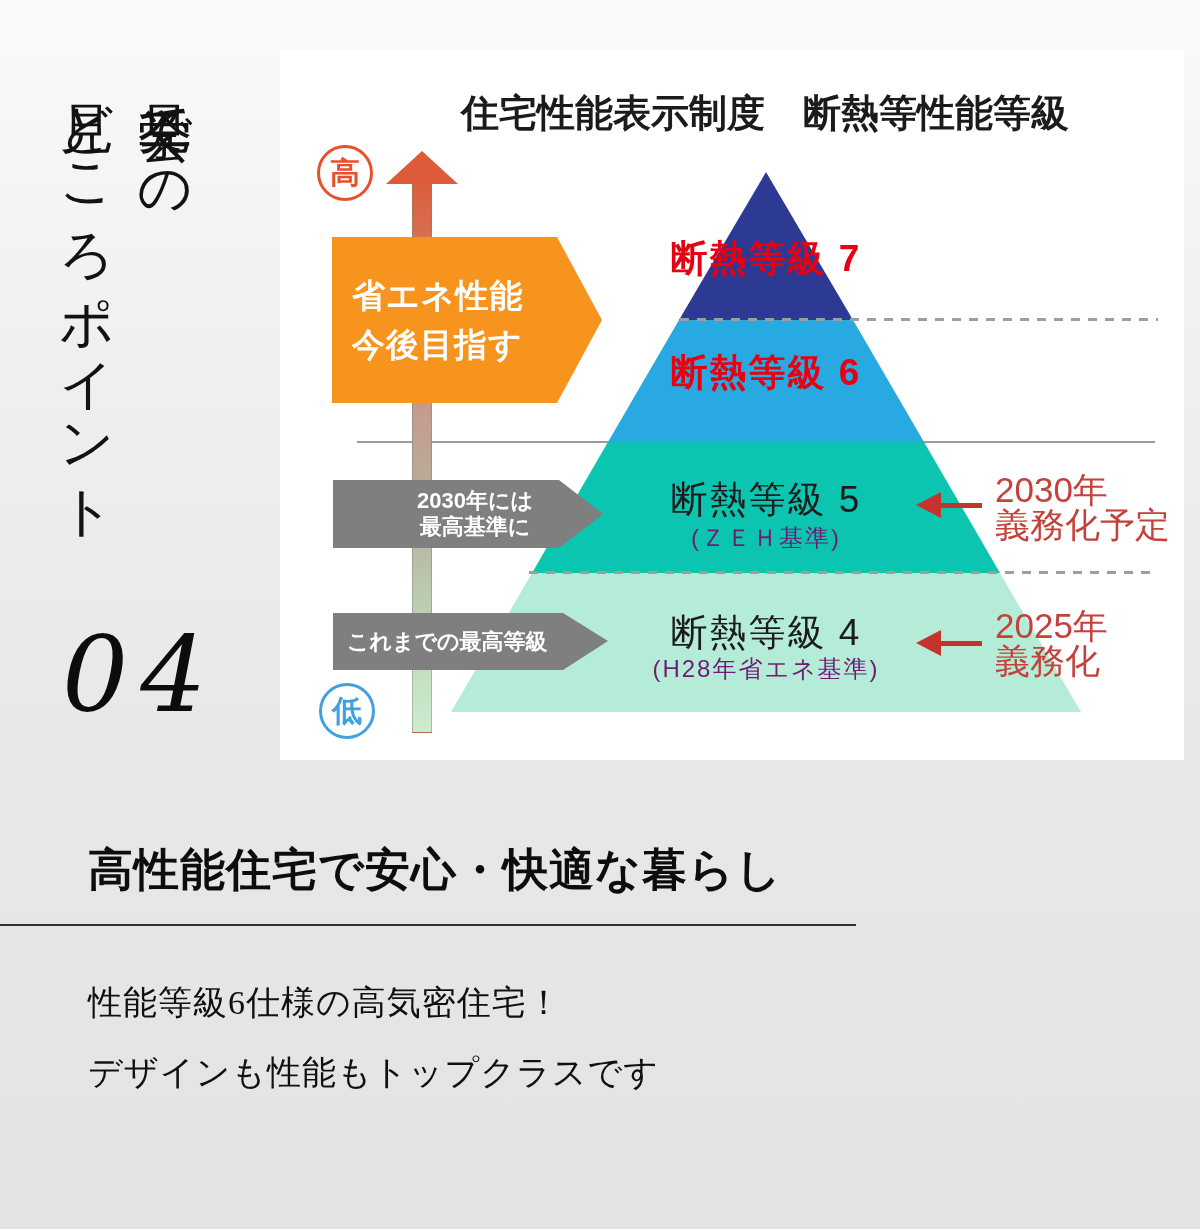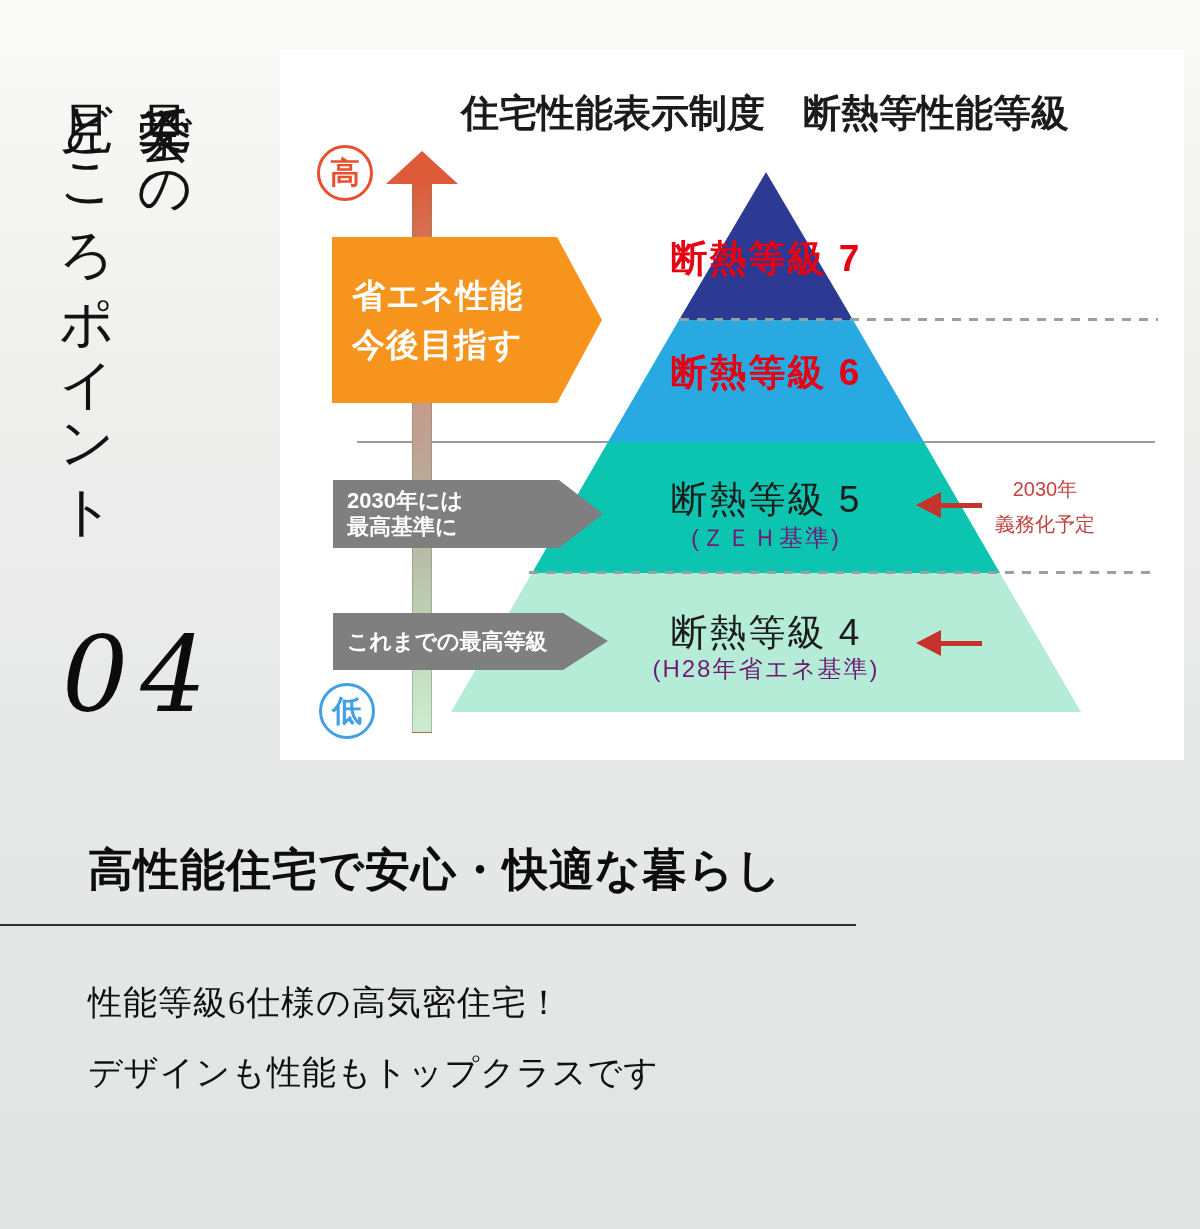--- a/index.html
+++ b/index.html
@@ -41,21 +41,21 @@
   .circle-high{left:37px;top:95px;border:3px solid #e8502d;color:#e8502d;}
   .circle-low{left:39px;top:633px;border:3px solid #3fa0e2;color:#3fa0e2;}
 
   
   .banner{position:absolute;z-index:6;color:#fff;font-weight:700;display:flex;flex-direction:column;justify-content:center;}
   .banner-future{left:52px;top:187px;width:270px;height:166px;background:#f7941e;
            padding-left:20px;box-sizing:border-box;font-size:33px;line-height:49px;letter-spacing:1px;
            clip-path:polygon(0 0,225px 0,270px 83px,225px 166px,0 166px);}
   .banner-2030{left:53px;top:430px;width:270px;height:68px;background:#7f7f7f;
            padding-left:14px;box-sizing:border-box;font-size:22px;line-height:26px;
-           clip-path:polygon(0 0,226px 0,270px 34px,226px 68px,0 68px);}
+           clip-path:polygon(0 0,226px 0,270px 34px,226px 68px,0 68px);align-items:center;}
   .banner-past{left:53px;top:563px;width:275px;height:57px;background:#7f7f7f;
            padding-left:14px;box-sizing:border-box;font-size:22px;line-height:57px;
            clip-path:polygon(0 0,230px 0,275px 28px,230px 57px,0 57px);}
 
   
   .pyramid{position:absolute;left:171px;top:122px;width:630px;height:540px;z-index:3;}
   .band{position:absolute;left:0;width:630px;}
   .band-7{top:0;height:148px;background:#2d3a93;clip-path:polygon(315px 0,402px 148px,228px 148px);}
   .band-6{top:148px;height:122px;background:#29a9e1;clip-path:polygon(228px 0,402px 0,473px 122px,157px 122px);}
   .band-5{top:270px;height:131px;background:#0cc5b0;clip-path:polygon(157px 0,473px 0,549px 131px,81px 131px);}
@@ -63,21 +63,21 @@
   .p-label{position:absolute;left:315px;transform:translateX(-50%);z-index:5;white-space:nowrap;
            font-size:37px;font-weight:700;letter-spacing:2px;}
   .p-label.red{color:#e60012;}
   .p-label.dark{color:#1c1c1c;font-weight:400;}
   .p-sub{position:absolute;left:315px;transform:translateX(-50%);z-index:5;white-space:nowrap;
            font-size:24px;color:#701a75;letter-spacing:2px;}
   .lbl-7{top:62px;} .lbl-6{top:176px;} .lbl-5{top:303px;} .sub-5{top:350px;}
   .lbl-4{top:436px;} .sub-4{top:481px;}
 
   
-  .note{position:absolute;z-index:6;color:#c4423c;font-size:20px;line-height:35px;font-weight:500;white-space:nowrap;text-align:center;}
+  .note{position:absolute;z-index:6;color:#c4423c;font-size:35px;line-height:35px;font-weight:500;white-space:nowrap;}
   .note-1{left:715px;top:422px;}
   .note-2{left:715px;top:558px;}
   .r-arrow-head{position:absolute;z-index:6;width:0;height:0;
            border-top:13px solid transparent;border-bottom:13px solid transparent;
            border-right:25px solid #c5332e;}
   .r-arrow-bar{position:absolute;z-index:6;width:42px;height:5px;background:#c5332e;}
   .ra1-head{left:636px;top:442px;} .ra1-bar{left:660px;top:453px;}
   .ra2-head{left:636px;top:580px;} .ra2-bar{left:660px;top:591px;}
 
   
@@ -138,20 +138,24 @@
     </div>
 
     <div class="r-arrow-head ra1-head"></div>
     <div class="r-arrow-bar ra1-bar"></div>
     <div class="note note-1">
       <div>2030年</div>
       <div>義務化予定</div>
     </div>
     <div class="r-arrow-head ra2-head"></div>
     <div class="r-arrow-bar ra2-bar"></div>
+    <div class="note note-2">
+      <div>2025年</div>
+      <div>義務化</div>
+    </div>
 
   </div>
 
   <div class="bottom-heading">高性能住宅で安心・快適な暮らし</div>
   <div class="bottom-rule"></div>
   <div class="bottom-line bl-1">性能等級6仕様の高気密住宅！</div>
   <div class="bottom-line bl-2">デザインも性能もトップクラスです</div>
 
 </div>
 

